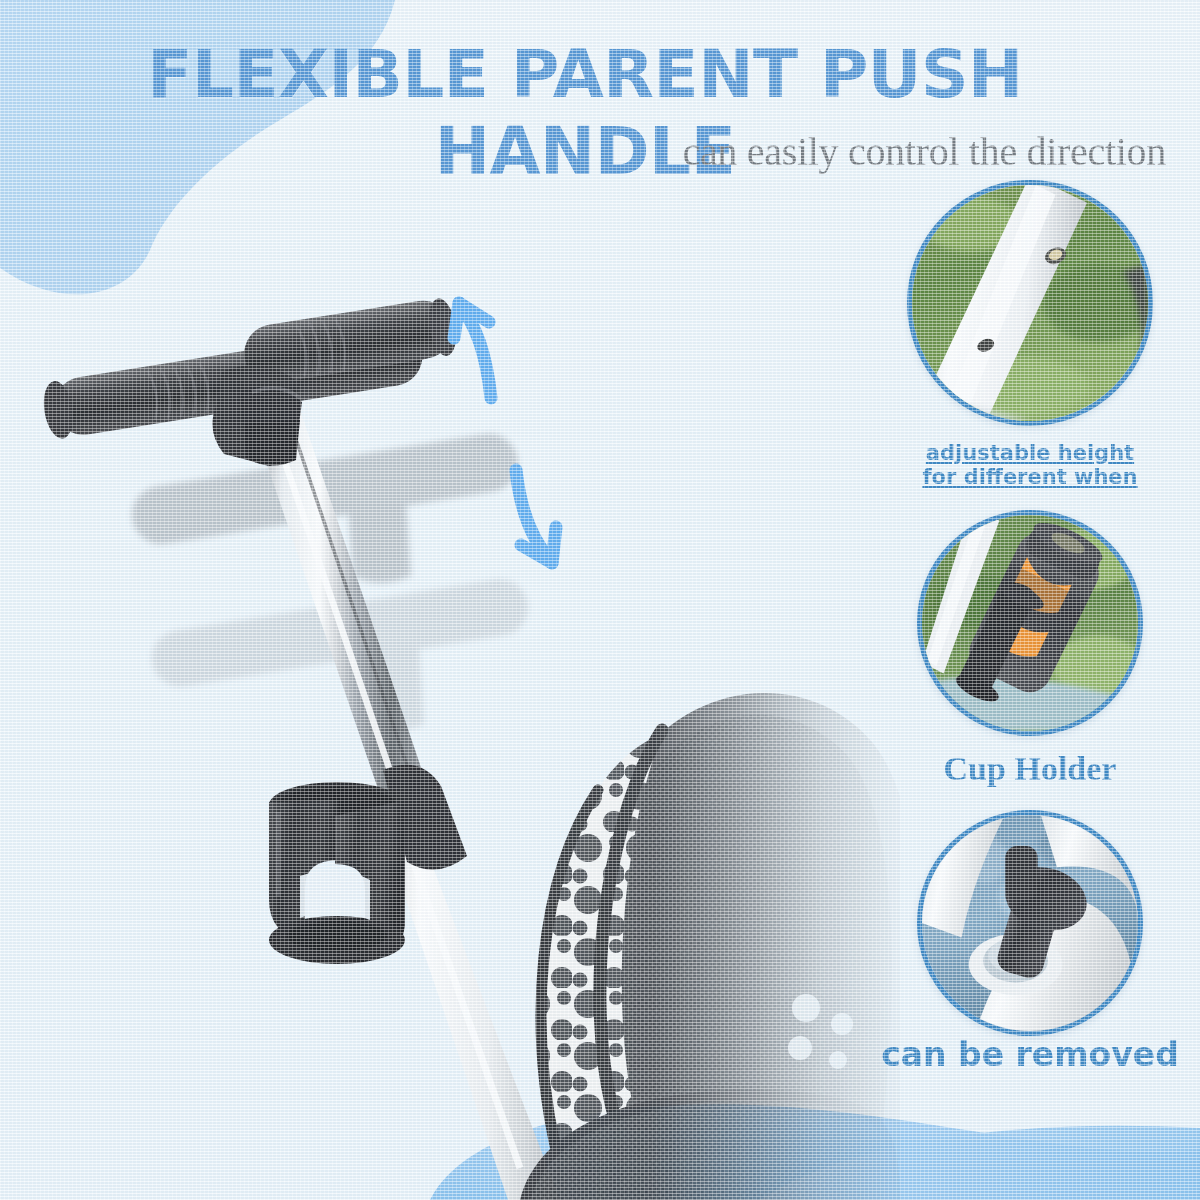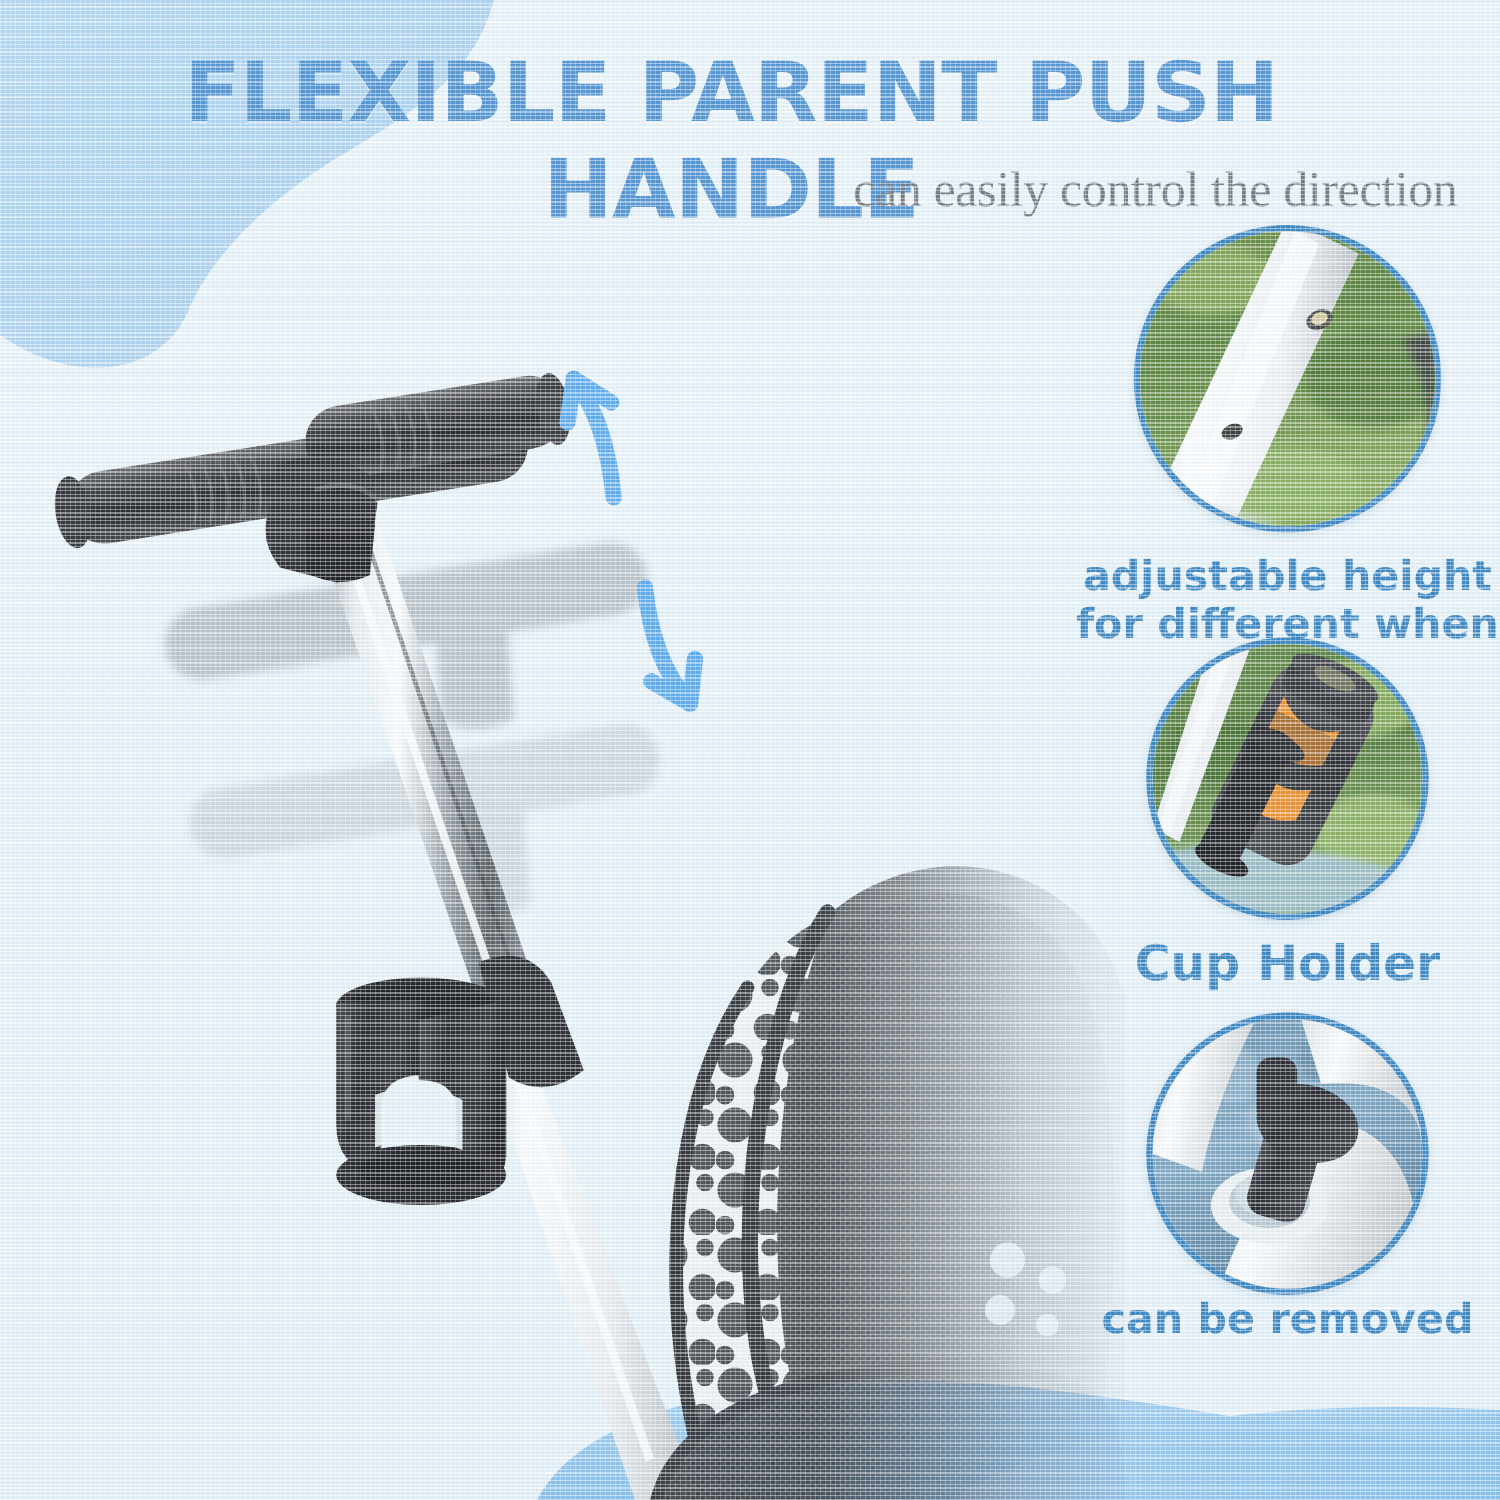--- a/index.html
+++ b/index.html
@@ -37,24 +37,24 @@
   .callout{position:absolute;width:340px;text-align:center;}
   .photo-circle{position:relative;margin:0 auto;border-radius:50%;
     border:5px solid #2f7fc0;overflow:hidden;box-sizing:border-box;
     box-shadow:0 2px 7px rgba(40,90,130,.18);}
   .cap{font-family:"DejaVu Sans", sans-serif;font-weight:bold;color:#2f7fc0;
     line-height:1.14;text-shadow:0 1px 0 rgba(255,255,255,.45);}
   .cap-l1,.cap-l2{display:block;}
 
   .c1{top:0;}
   .c1 .photo-circle{width:246px;height:246px;}
-  .c1 .cap{margin-top:16px;font-size:33px;}
+  .c1 .cap{margin-top:16px;font-size:21px;text-decoration:underline;}
   .c2{top:330px;}
   .c2 .photo-circle{width:226px;height:226px;}
-  .c2 .cap{margin-top:14px;font-size:39px;}
+  .c2 .cap{margin-top:14px;font-size:34px;font-family:Liberation Serif, serif;}
   .c3{top:630px;}
   .c3 .photo-circle{width:226px;height:226px;}
   .c3 .cap{font-size:33px;}
 </style>
 </head>
 <body>
 
 <div id="stage">
 
   <svg class="bg-svg" viewBox="0 0 1200 1200">

